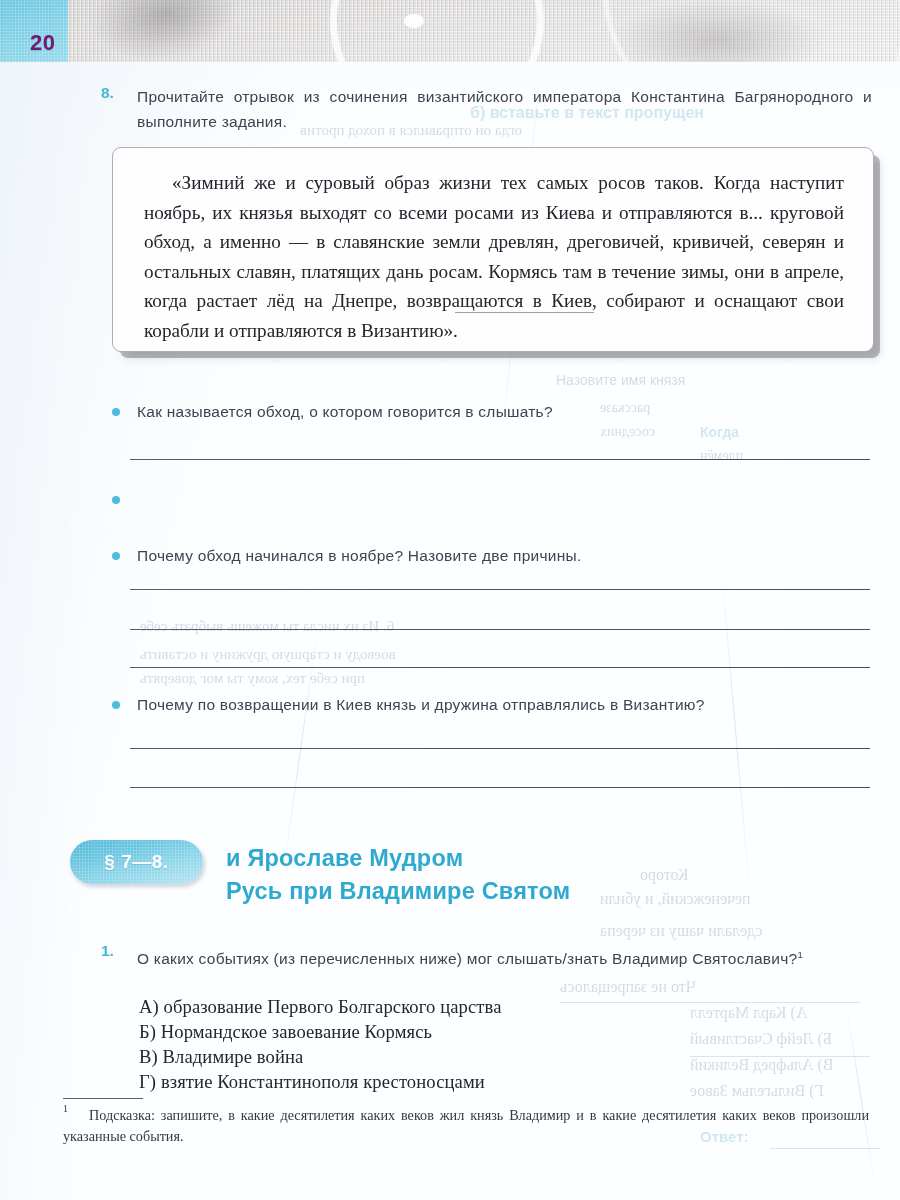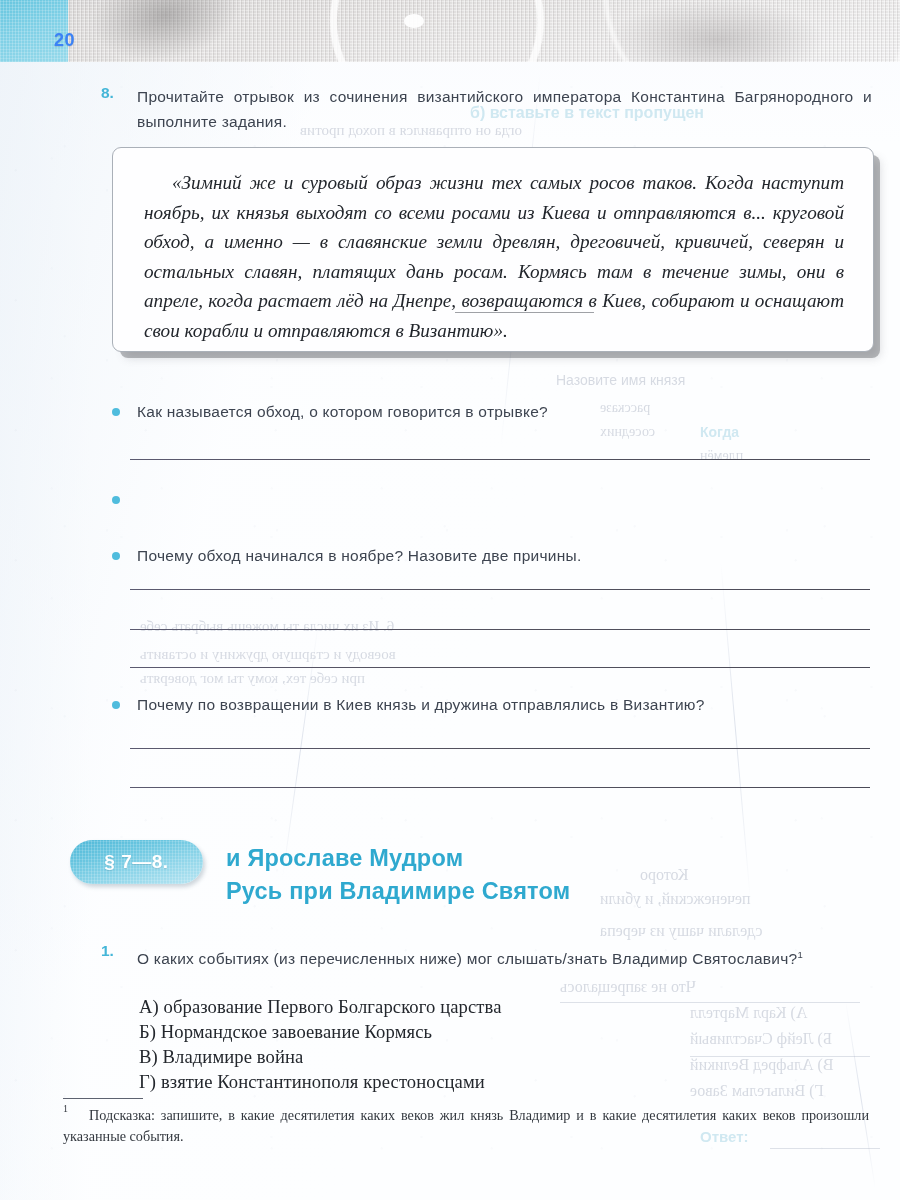--- a/index.html
+++ b/index.html
@@ -115,27 +115,26 @@
     content: "";
     position: absolute;
     inset: 0;
     background-image:
       repeating-linear-gradient(90deg, rgba(255,255,255,0.20) 0 1px, rgba(255,255,255,0) 1px 3px),
       repeating-linear-gradient(0deg, rgba(255,255,255,0.16) 0 1px, rgba(255,255,255,0) 1px 3px);
   }
   .page-number {
     position: absolute;
     left: 30px; top: 30px;
-    font-size: 18px;
+    font-size: 22px;
     font-weight: 700;
-    color: #3b82f6;
+    color: #701a75;
     letter-spacing: .5px;
     z-index: 2;
     text-shadow: 0 1px 1px rgba(0,0,0,.12);
-    margin-left: 24px;
   }
 
   
   .ghost {
     position: absolute;
     color: rgba(126,136,158,0.30);
     pointer-events: none;
     user-select: none;
     white-space: pre;
   }
@@ -186,21 +185,20 @@
     position: absolute;
     left: 144px; top: 168px;
     width: 700px;
     font-family: "Liberation Serif", serif;
     font-size: 19.2px;
     line-height: 29.5px;
     color: #22262c;
     text-align: justify;
     text-align-last: left;
     text-indent: 28px;
-    font-style: italic;
   }
   .quote-underline {
     position: absolute;
     left: 455px; top: 312px;
     width: 139px; height: 1px;
     background: rgba(80,84,92,0.55);
   }
 
   
   .bullet-dot {
@@ -365,21 +363,21 @@
   <div class="content">
 
     <div class="task-num" style="left:101px; top:84px;">8.</div>
     <div class="task-text justify" style="left:137px; top:84px; width:735px;">Прочитайте отрывок из сочинения византийского императора Константина Багрянородного и выполните задания.</div>
 
     <div class="quote-box"></div>
     <div class="quote-text">«Зимний же и суровый образ жизни тех самых росов таков. Когда наступит ноябрь, их князья выходят со всеми росами из Киева и отправляются в... круговой обход, а именно — в славянские земли древлян, дреговичей, кривичей, северян и остальных славян, платящих дань росам. Кормясь там в течение зимы, они в апреле, когда растает лёд на Днепре, возвращаются в Киев, собирают и оснащают свои корабли и отправляются в Византию».</div>
     <div class="quote-underline"></div>
 
     <div class="bullet-dot" style="left:112px; top:408px;"></div>
-    <div class="bullet-text" style="left:137px; top:399px; width:730px;">Как называется обход, о котором говорится в отрывке?</div>
+    <div class="bullet-text" style="left:137px; top:399px; width:730px;">Как называется обход, о котором говорится в слышать?</div>
     <div class="answer-line" style="top:459px;"></div>
 
     <div class="bullet-dot" style="left:112px; top:496px;"></div>
 
     <div class="bullet-dot" style="left:112px; top:552px;"></div>
     <div class="bullet-text" style="left:137px; top:543px; width:730px;">Почему обход начинался в ноябре? Назовите две причины.</div>
 
     <div class="answer-line" style="top:589px;"></div>
     <div class="answer-line" style="top:629px;"></div>
     <div class="answer-line" style="top:667px;"></div>

